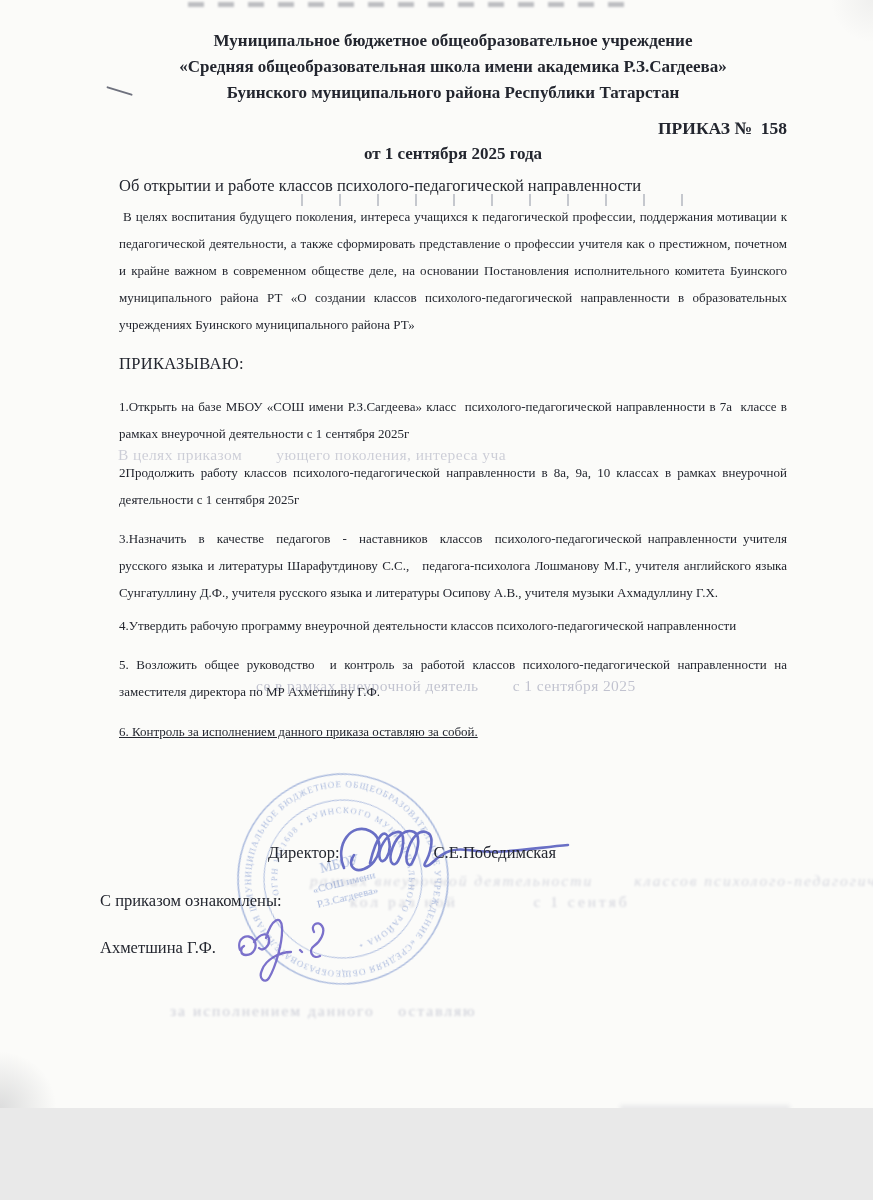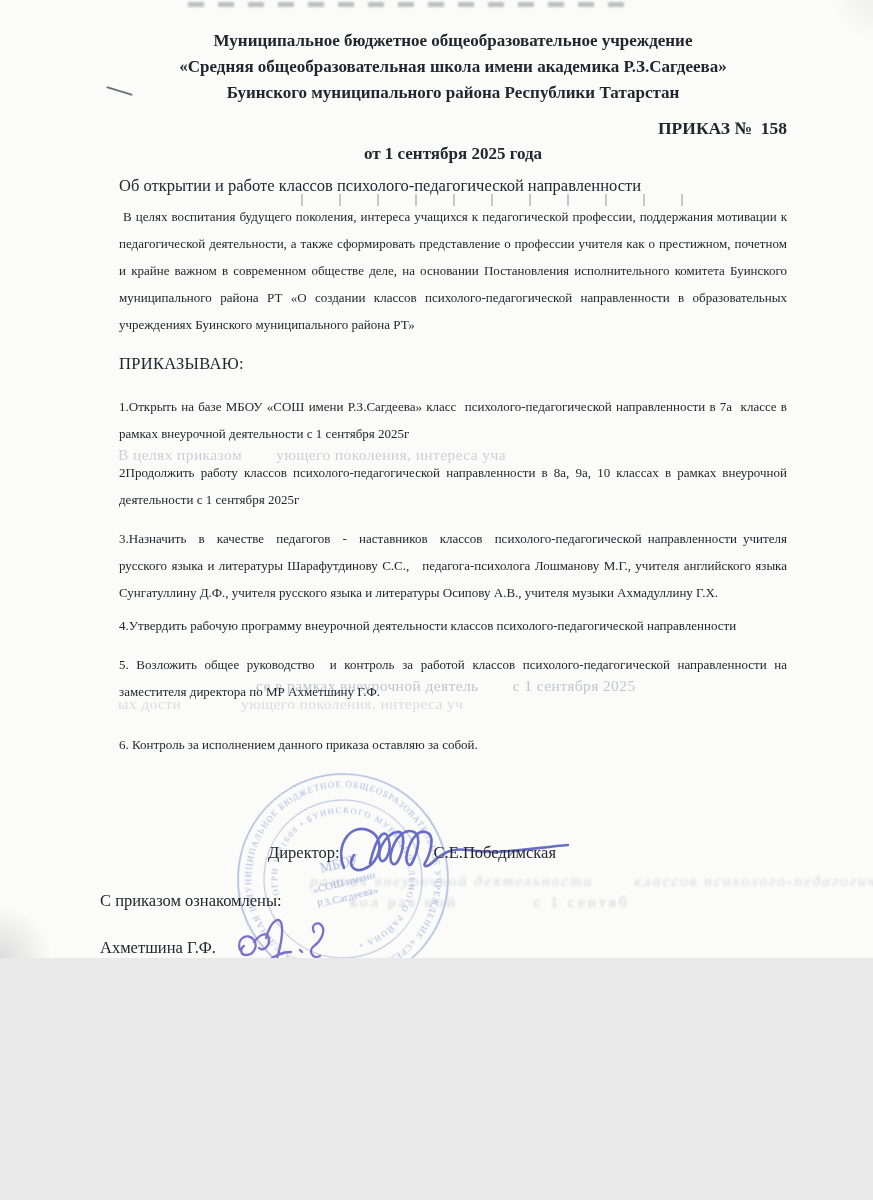--- a/index.html
+++ b/index.html
@@ -1,39 +1,39 @@
 <!DOCTYPE html>
 <html><head>
 <meta charset="utf-8">
 <style>
   html,body{margin:0;padding:0;background:#e9e9e9;}
   .page{
     position:relative;
-    width:873px;height:958px;
+    width:873px;height:1108px;
     margin:0 auto;
     background:
       radial-gradient(circle at 0% 100%, rgba(110,112,120,.22), rgba(110,112,120,0) 4%),
       radial-gradient(circle at 100% 0%, rgba(140,140,145,.10), rgba(140,140,145,0) 3%),
       #fbfbf9;
     overflow:hidden;
     font-family:"Liberation Serif","DejaVu Serif",serif;
     color:#23262f;
   }
   .content{padding:28px 86px 0 119px;}
   .org-line{font-size:17px;line-height:26px;font-weight:bold;text-align:center;}
   .doc-title{font-size:17.5px;line-height:26px;font-weight:bold;text-align:right;margin-top:9px;white-space:pre-wrap;}
   .doc-date{font-size:17px;line-height:26px;font-weight:bold;text-align:center;}
   .subject{font-size:16.5px;line-height:27px;margin-top:5px;white-space:pre-wrap;}
   .para{font-size:13px;line-height:27px;text-align:justify;white-space:pre-wrap;margin:0;}
   .preamble{margin-top:4px;}
   .order-heading{font-size:16.5px;line-height:27px;margin-top:12px;letter-spacing:.3px;}
   .item{margin-top:12px;}
   .item-1{margin-top:16px;}
   .item-4{margin-top:6px;}
-  .item-6{margin-top:26px;}
+  .item-6{margin-top:13px;text-decoration:underline;}
 
   
   .director-row{position:absolute;left:268px;top:843px;font-size:16.5px;white-space:nowrap;}
   .director-row .gap{display:inline-block;width:94px;}
   .ack-row{position:absolute;left:100px;top:891px;font-size:16.5px;}
   .akhm-row{position:absolute;left:100px;top:938px;font-size:16.5px;}
 
   
   .stamp{position:absolute;left:232px;top:768px;width:222px;height:222px;
          opacity:.55;filter:blur(.45px);transform:rotate(-14deg);}
@@ -129,21 +129,20 @@
   </svg>
 
   <div class="director-row">
     <span>Директор:</span><span class="gap"></span><span>С.Е.Победимская</span>
   </div>
   <div class="ack-row">С приказом ознакомлены:</div>
   <div class="akhm-row">Ахметшина Г.Ф.</div>
 
   <div class="ghost g-item1">В целях приказом        ующего поколения, интереса уча</div>
   <div class="ghost g-item4a">се в рамках внеурочной деятель        с 1 сентября 2025</div>
-  <div class="ghost g-item4b">ых дости              ующего поколения, интереса уч</div>
   <div class="ghost g-sig">рамках внеурочной деятельности       классов психолого-педагогической</div>
   <div class="ghost g-ack">кол раз ной           с 1 сентяб</div>
   <div class="ghost g-bot1">за исполнением данного    оставляю</div>
   <div class="ghost g-bot2">С приказом ознакомл</div>
   <div class="smudge sm-1"></div>
   <div class="smudge sm-2"></div>
   <div class="smudge sm-3"></div>
 
 </div>
 

